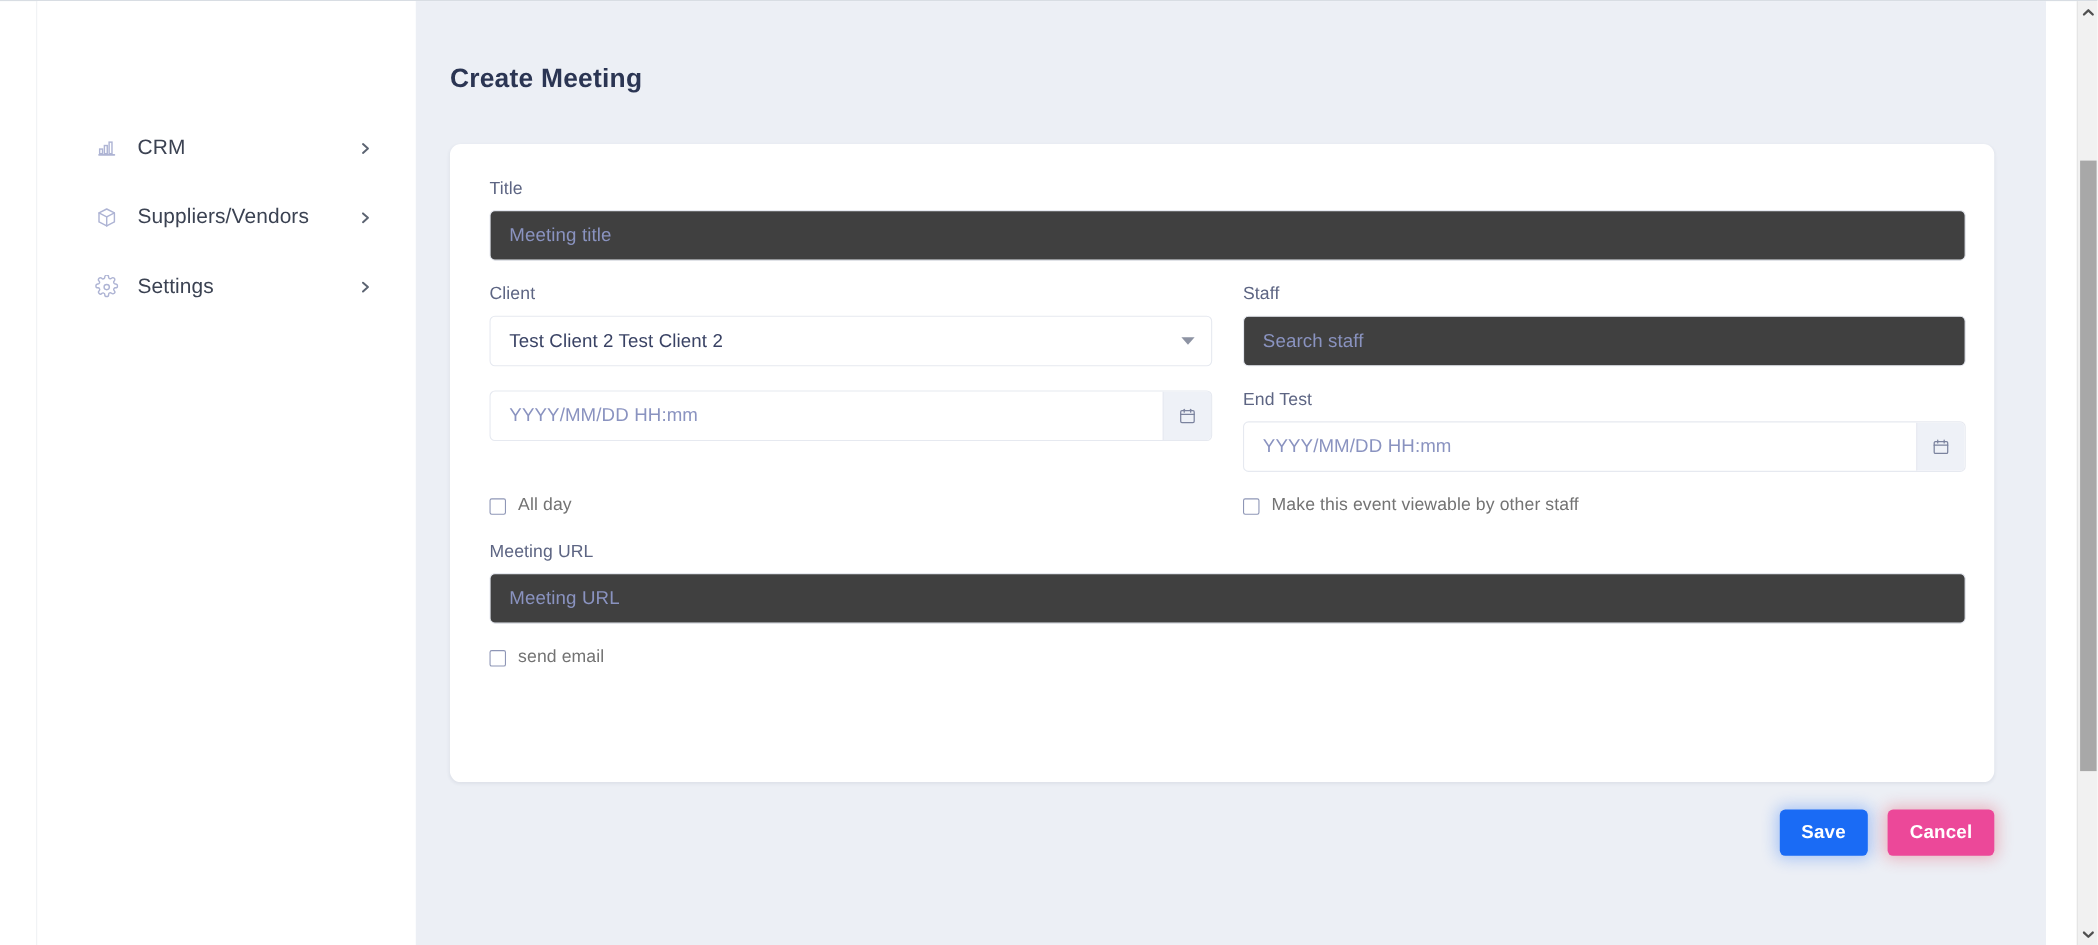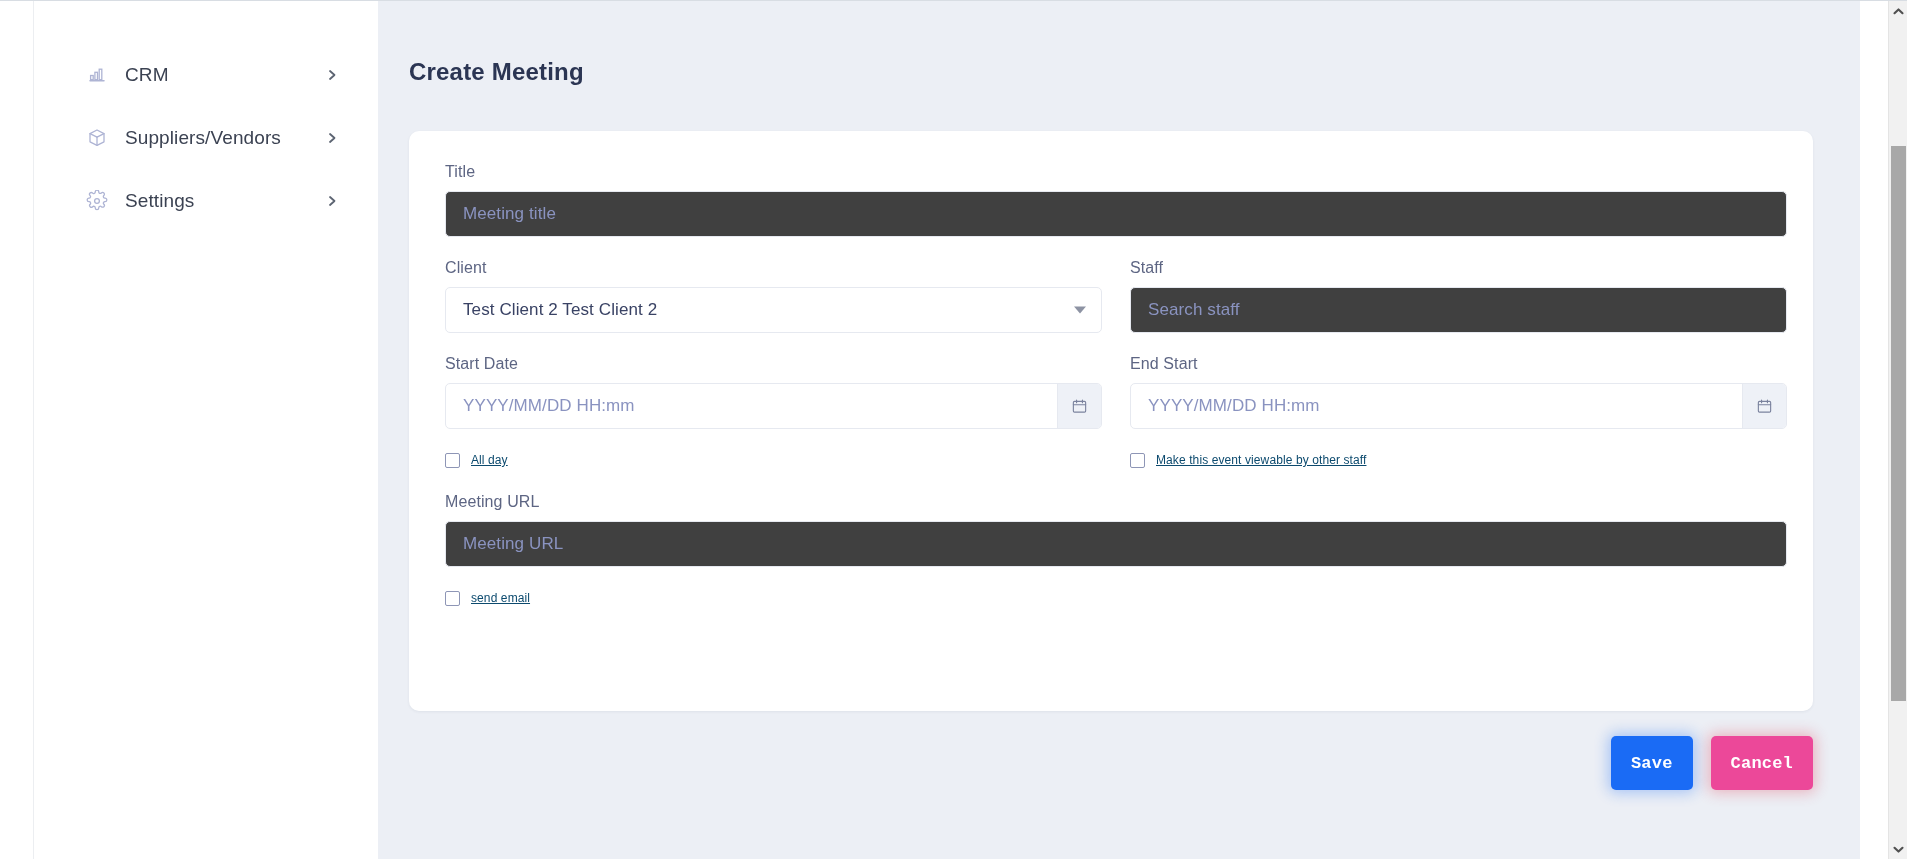--- a/index.html
+++ b/index.html
@@ -31,21 +31,21 @@
   }
 
   
   .sidebar {
     position: absolute;
     left: 34px;
     top: 0;
     width: 344px;
     height: 859px;
     background: #ffffff;
-    padding-top: 52px;
+    padding-top: 112px;
   }
 
   .nav-item {
     position: relative;
     display: flex;
     align-items: center;
     height: 44px;
     margin: 0 40px 0 52px;
     cursor: pointer;
   }
@@ -227,47 +227,46 @@
   }
   .box {
     width: 15px; height: 15px;
     flex: 0 0 15px;
     border: 1.6px solid #8e96b6;
     border-radius: 2px;
     background: #fff;
   }
   .check-label {
     margin-left: 11px;
-    font-size: 12px;
-    color: #0c4a6e;
+    font-size: 16px;
+    color: #737373;
     letter-spacing: .1px;
     white-space: nowrap;
-    text-decoration: underline;
   }
 
   
   .actions {
     position: absolute;
     left: 31px;
     top: 735px;
     width: 1404px;
     display: flex;
     justify-content: flex-end;
     gap: 18px;
   }
   .btn {
-    height: 54px;
+    height: 42px;
     min-width: 72px;
     padding: 0 20px;
     border: none;
     border-radius: 5px;
     font-size: 17px;
     font-weight: bold;
     color: #ffffff;
-    font-family: Liberation Mono, monospace;
+    font-family: Liberation Sans, sans-serif;
     cursor: pointer;
     letter-spacing: .2px;
   }
   .btn-save {
     background: #1a6bf5;
     box-shadow: 0 0 14px 3px rgba(26, 107, 245, .32);
   }
   .btn-cancel {
     background: #ec4899;
     box-shadow: 0 0 14px 3px rgba(224, 51, 74, .30);
@@ -395,35 +394,34 @@
         <div class="field">
           <label class="label">Staff</label>
           <input class="input" type="text" placeholder="Search staff" style="">
         </div>
       </div>
 
       <div class="gap-22"></div>
 
       <div class="row">
         <div class="field">
-          <label class="label">Start Date</label>
           <div class="date-wrap">
             <input class="date-input" type="text" placeholder="YYYY/MM/DD HH:mm" style="">
             <span class="date-btn">
               <svg width="17" height="17" viewBox="0 0 18 18" fill="none" stroke="currentColor" stroke-width="1.2" stroke-linecap="round" stroke-linejoin="round">
                 <rect x="2.5" y="3.6" width="13" height="11.4" rx="1.2"></rect>
                 <line x1="2.5" y1="7.1" x2="15.5" y2="7.1"></line>
                 <line x1="5.9" y1="2.2" x2="5.9" y2="5"></line>
                 <line x1="12.1" y1="2.2" x2="12.1" y2="5"></line>
               </svg>
             </span>
           </div>
         </div>
         <div class="field">
-          <label class="label">End Start</label>
+          <label class="label">End Test</label>
           <div class="date-wrap">
             <input class="date-input" type="text" placeholder="YYYY/MM/DD HH:mm" style="">
             <span class="date-btn">
               <svg width="17" height="17" viewBox="0 0 18 18" fill="none" stroke="currentColor" stroke-width="1.2" stroke-linecap="round" stroke-linejoin="round">
                 <rect x="2.5" y="3.6" width="13" height="11.4" rx="1.2"></rect>
                 <line x1="2.5" y1="7.1" x2="15.5" y2="7.1"></line>
                 <line x1="5.9" y1="2.2" x2="5.9" y2="5"></line>
                 <line x1="12.1" y1="2.2" x2="12.1" y2="5"></line>
               </svg>
             </span>

